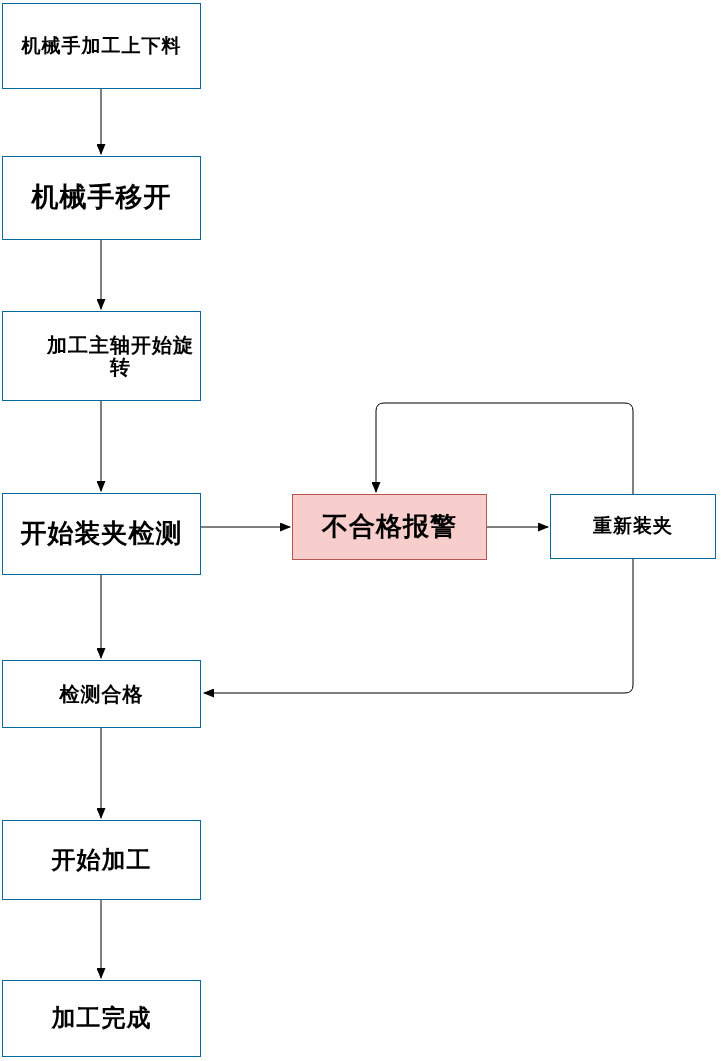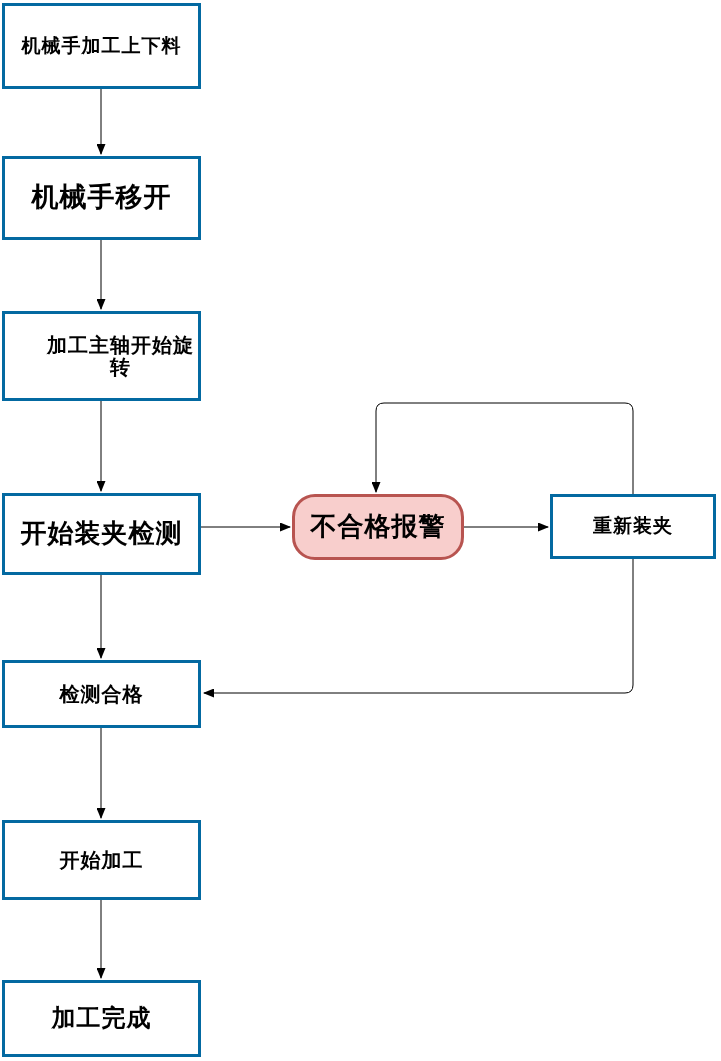--- a/index.html
+++ b/index.html
@@ -24,35 +24,35 @@
     pointer-events: none;
   }
   .node {
     position: absolute;
     box-sizing: border-box;
     display: flex;
     align-items: center;
     justify-content: center;
     text-align: center;
     background: #ffffff;
-    border: 3px solid #0369a1;
+    border: 1px solid #0369a1;
     color: #000000;
     font-weight: bold;
     line-height: 1.1;
     letter-spacing: 1px;
   }
   #n-load     { left: 2px;   top: 3px;   width: 199px; height: 86px; font-size: 19px; }
   #n-move     { left: 2px;   top: 156px; width: 199px; height: 84px; font-size: 27px; }
   #n-spindle  { left: 2px;   top: 311px; width: 199px; height: 90px; font-size: 20px; padding-left: 38px; }
   #n-clamp    { left: 2px;   top: 493px; width: 199px; height: 82px; font-size: 26px; }
-  #n-alarm    { left: 292px; top: 494px; width: 172px; height: 66px; font-size: 26px;
-                background: #f8cecc; border-color: #b85450; border-radius: 23px; }
+  #n-alarm    { left: 292px; top: 494px; width: 195px; height: 66px; font-size: 26px;
+                background: #f8cecc; border-color: #b85450; }
   #n-reclamp  { left: 550px; top: 494px; width: 166px; height: 65px; font-size: 19px; }
   #n-pass     { left: 2px;   top: 660px; width: 199px; height: 68px; font-size: 20px; text-align: right; }
-  #n-start    { left: 2px;   top: 820px; width: 199px; height: 80px; font-size: 20px; }
+  #n-start    { left: 2px;   top: 820px; width: 199px; height: 80px; font-size: 24px; }
   #n-done     { left: 2px;   top: 980px; width: 199px; height: 77px; font-size: 24px; }
   .edge {
     stroke: #000000;
     stroke-width: 1;
     fill: none;
   }
 </style>
 </head>
 <body>
 

